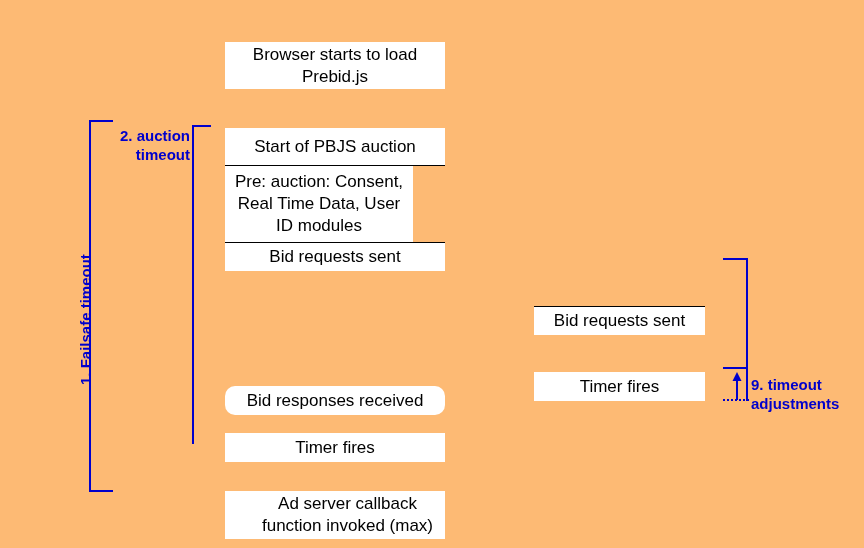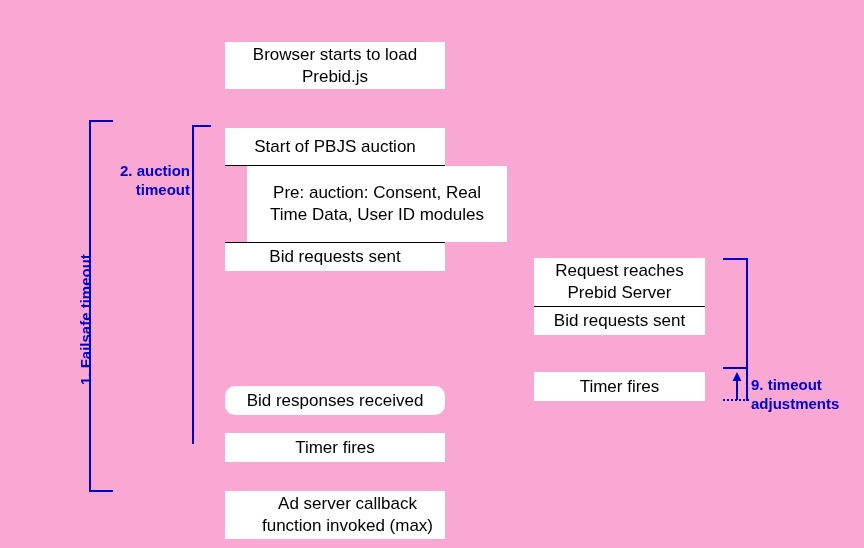--- a/index.html
+++ b/index.html
@@ -4,21 +4,21 @@
 <style>
   html, body {
     margin: 0;
     padding: 0;
     background: #000000;
   }
   #canvas {
     position: relative;
     width: 864px;
     height: 548px;
-    background: #f9a8d4;
+    background: #fdba74;
     overflow: hidden;
     font-family: "Liberation Sans", sans-serif;
   }
 
   
   .box {
     position: absolute;
     background: #ffffff;
     color: #000000;
     box-sizing: border-box;
@@ -43,21 +43,21 @@
   
   .blue-label {
     position: absolute;
     color: #0000CC;
     font-family: "Liberation Sans", sans-serif;
     font-weight: bold;
     font-size: 15px;
     line-height: 19px;
     white-space: pre-line;
   }
-  .blue-label.right-align { text-align: right; margin-top: 35px; }
+  .blue-label.right-align { text-align: right; }
 
   .vline {
     position: absolute;
     background: #0000CC;
     width: 2px;
   }
   .hline {
     position: absolute;
     background: #0000CC;
     height: 2px;
@@ -89,44 +89,41 @@
 
   <div class="box" style="left:225px; top:42px; width:220px; height:47px;">
     <span>Browser starts to load Prebid.js</span>
   </div>
 
   <div class="box" style="left:225px; top:128px; width:220px; height:37px;">
     <span>Start of PBJS auction</span>
   </div>
   <div class="divider" style="left:225px; top:165px; width:220px;"></div>
 
-  <div class="box" style="left:225px; top:166px; width:260px; height:76px;margin-left:22px;">
+  <div class="box" style="left:225px; top:166px; width:188px; height:76px;">
     <span>Pre: auction: Consent, Real Time Data, User ID modules</span>
   </div>
   <div class="divider" style="left:225px; top:242px; width:220px;"></div>
 
   <div class="box" style="left:225px; top:243px; width:220px; height:28px;">
     <span>Bid requests sent</span>
   </div>
 
   <div class="box" style="left:225px; top:386px; width:220px; height:29px;border-radius:10px;">
     <span>Bid responses received</span>
   </div>
 
   <div class="box" style="left:225px; top:433px; width:220px; height:29px;">
     <span>Timer fires</span>
   </div>
 
   <div class="box" style="left:225px; top:491px; width:220px; height:48px;padding-left:25px;">
     <span>Ad server callback function invoked (max)</span>
   </div>
 
-  <div class="box" style="left:534px; top:258px; width:171px; height:48px;">
-    <span>Request reaches Prebid Server</span>
-  </div>
   <div class="divider" style="left:534px; top:306px; width:171px;"></div>
 
   <div class="box" style="left:534px; top:307px; width:171px; height:28px;">
     <span>Bid requests sent</span>
   </div>
 
   <div class="box" style="left:534px; top:372px; width:171px; height:29px;">
     <span>Timer fires</span>
   </div>
 

